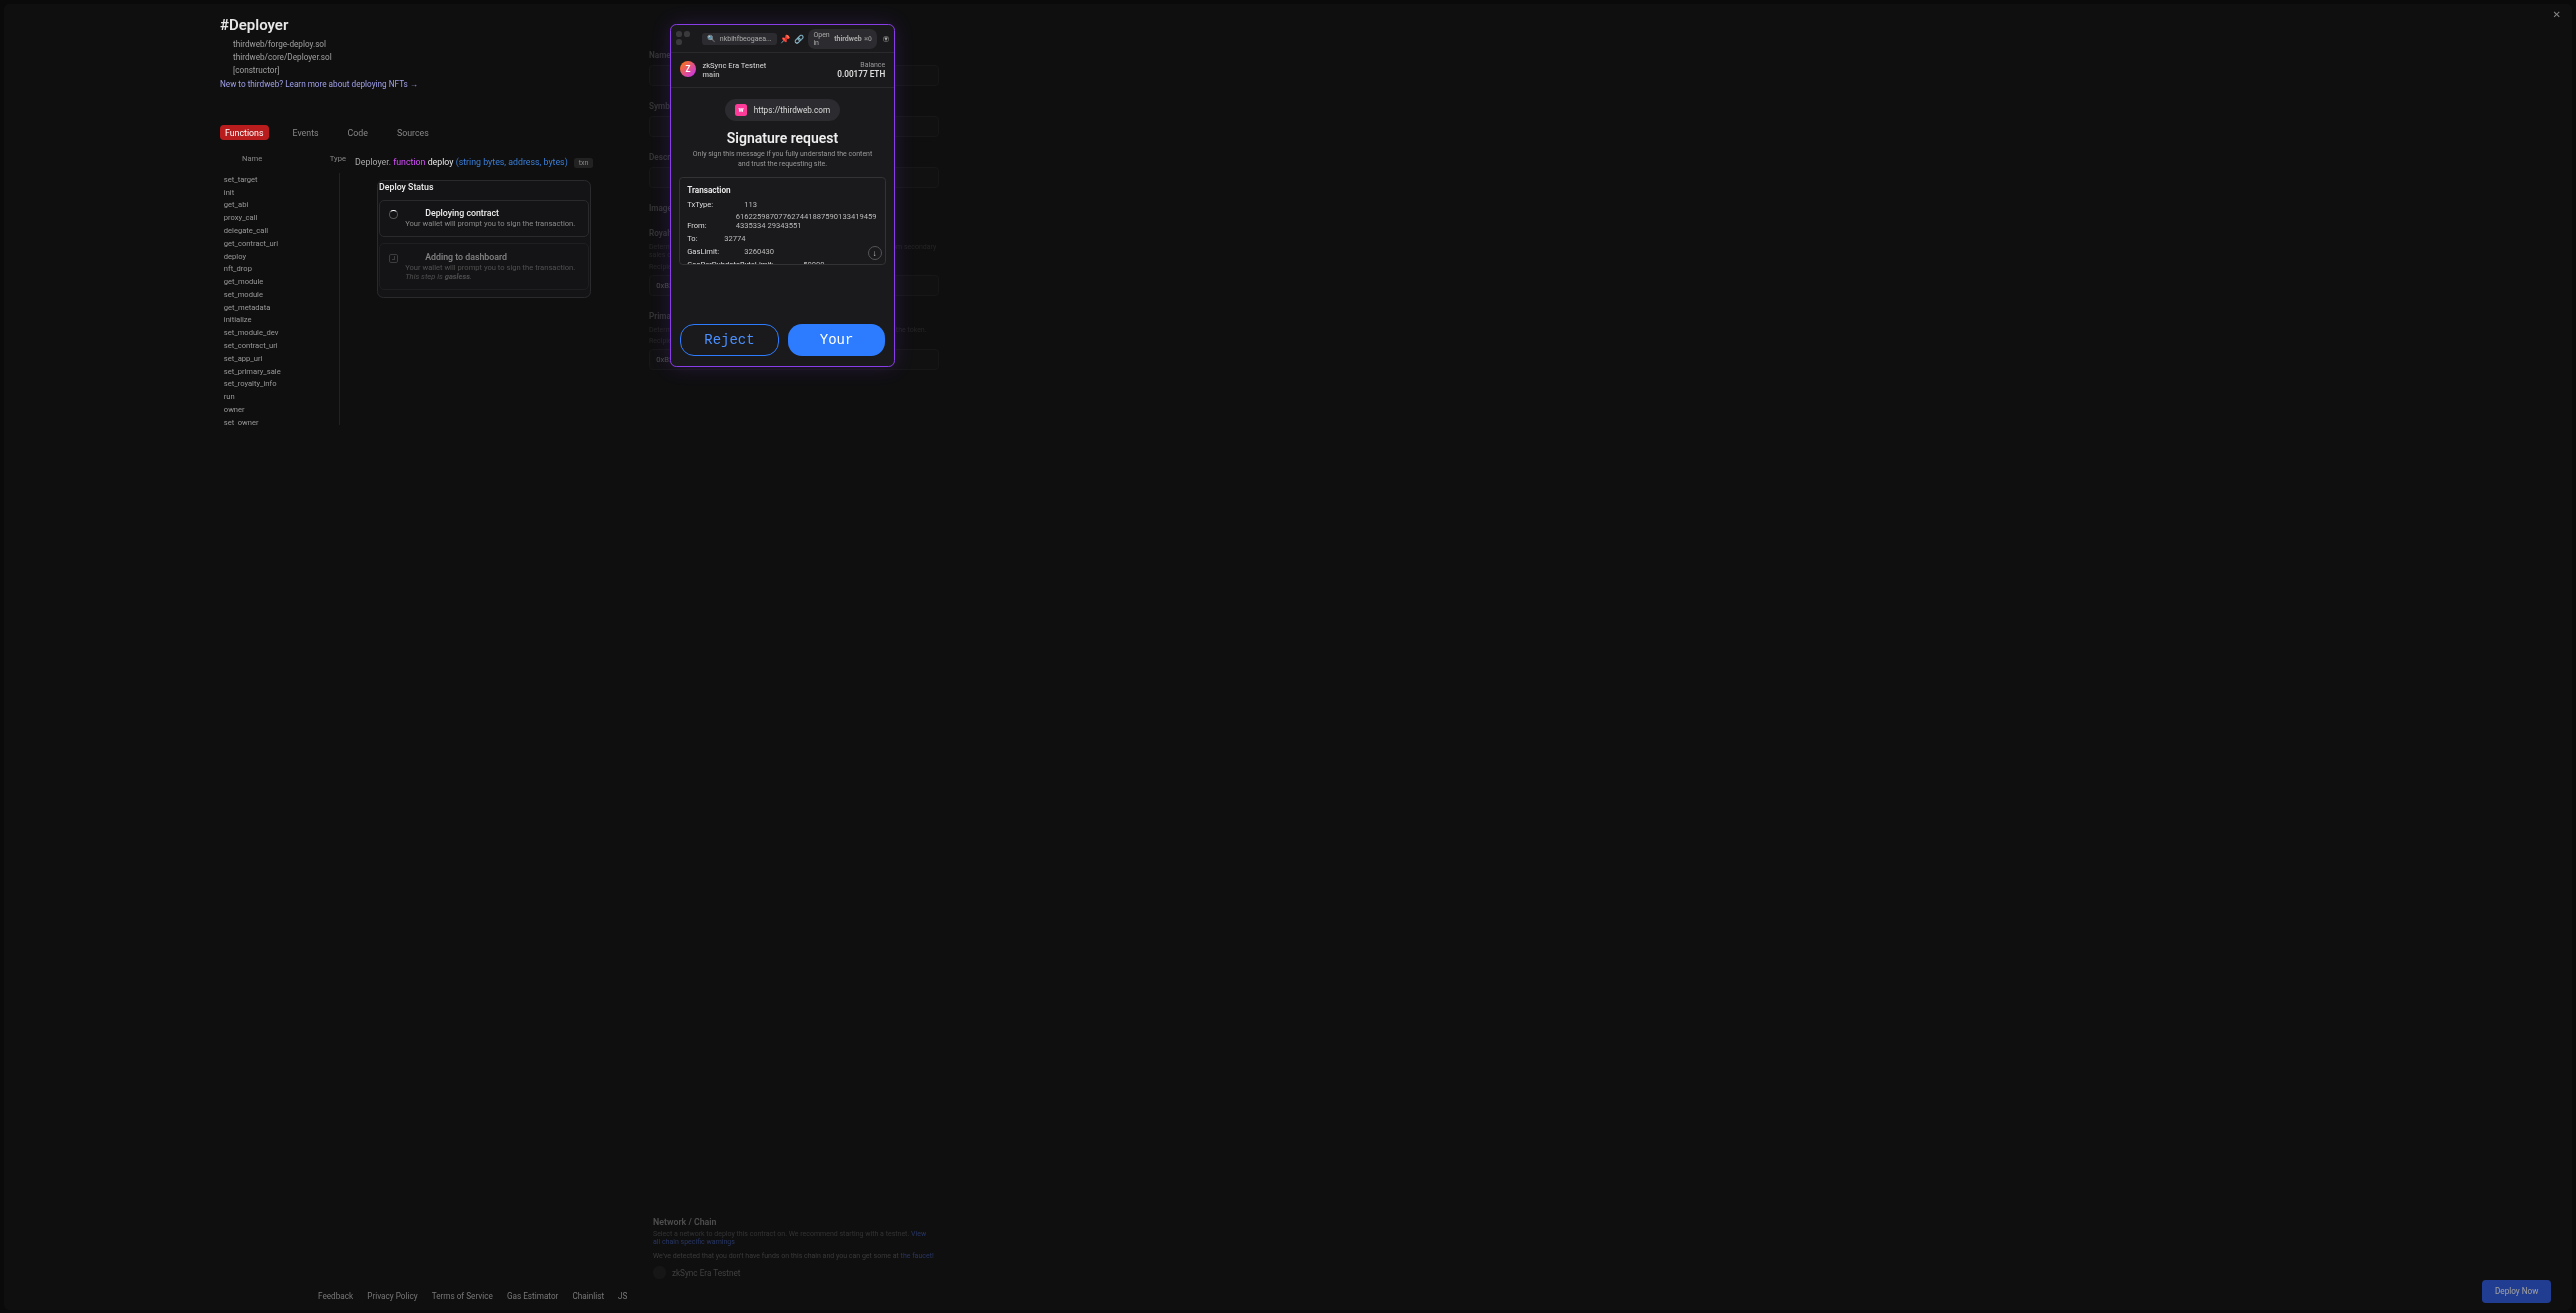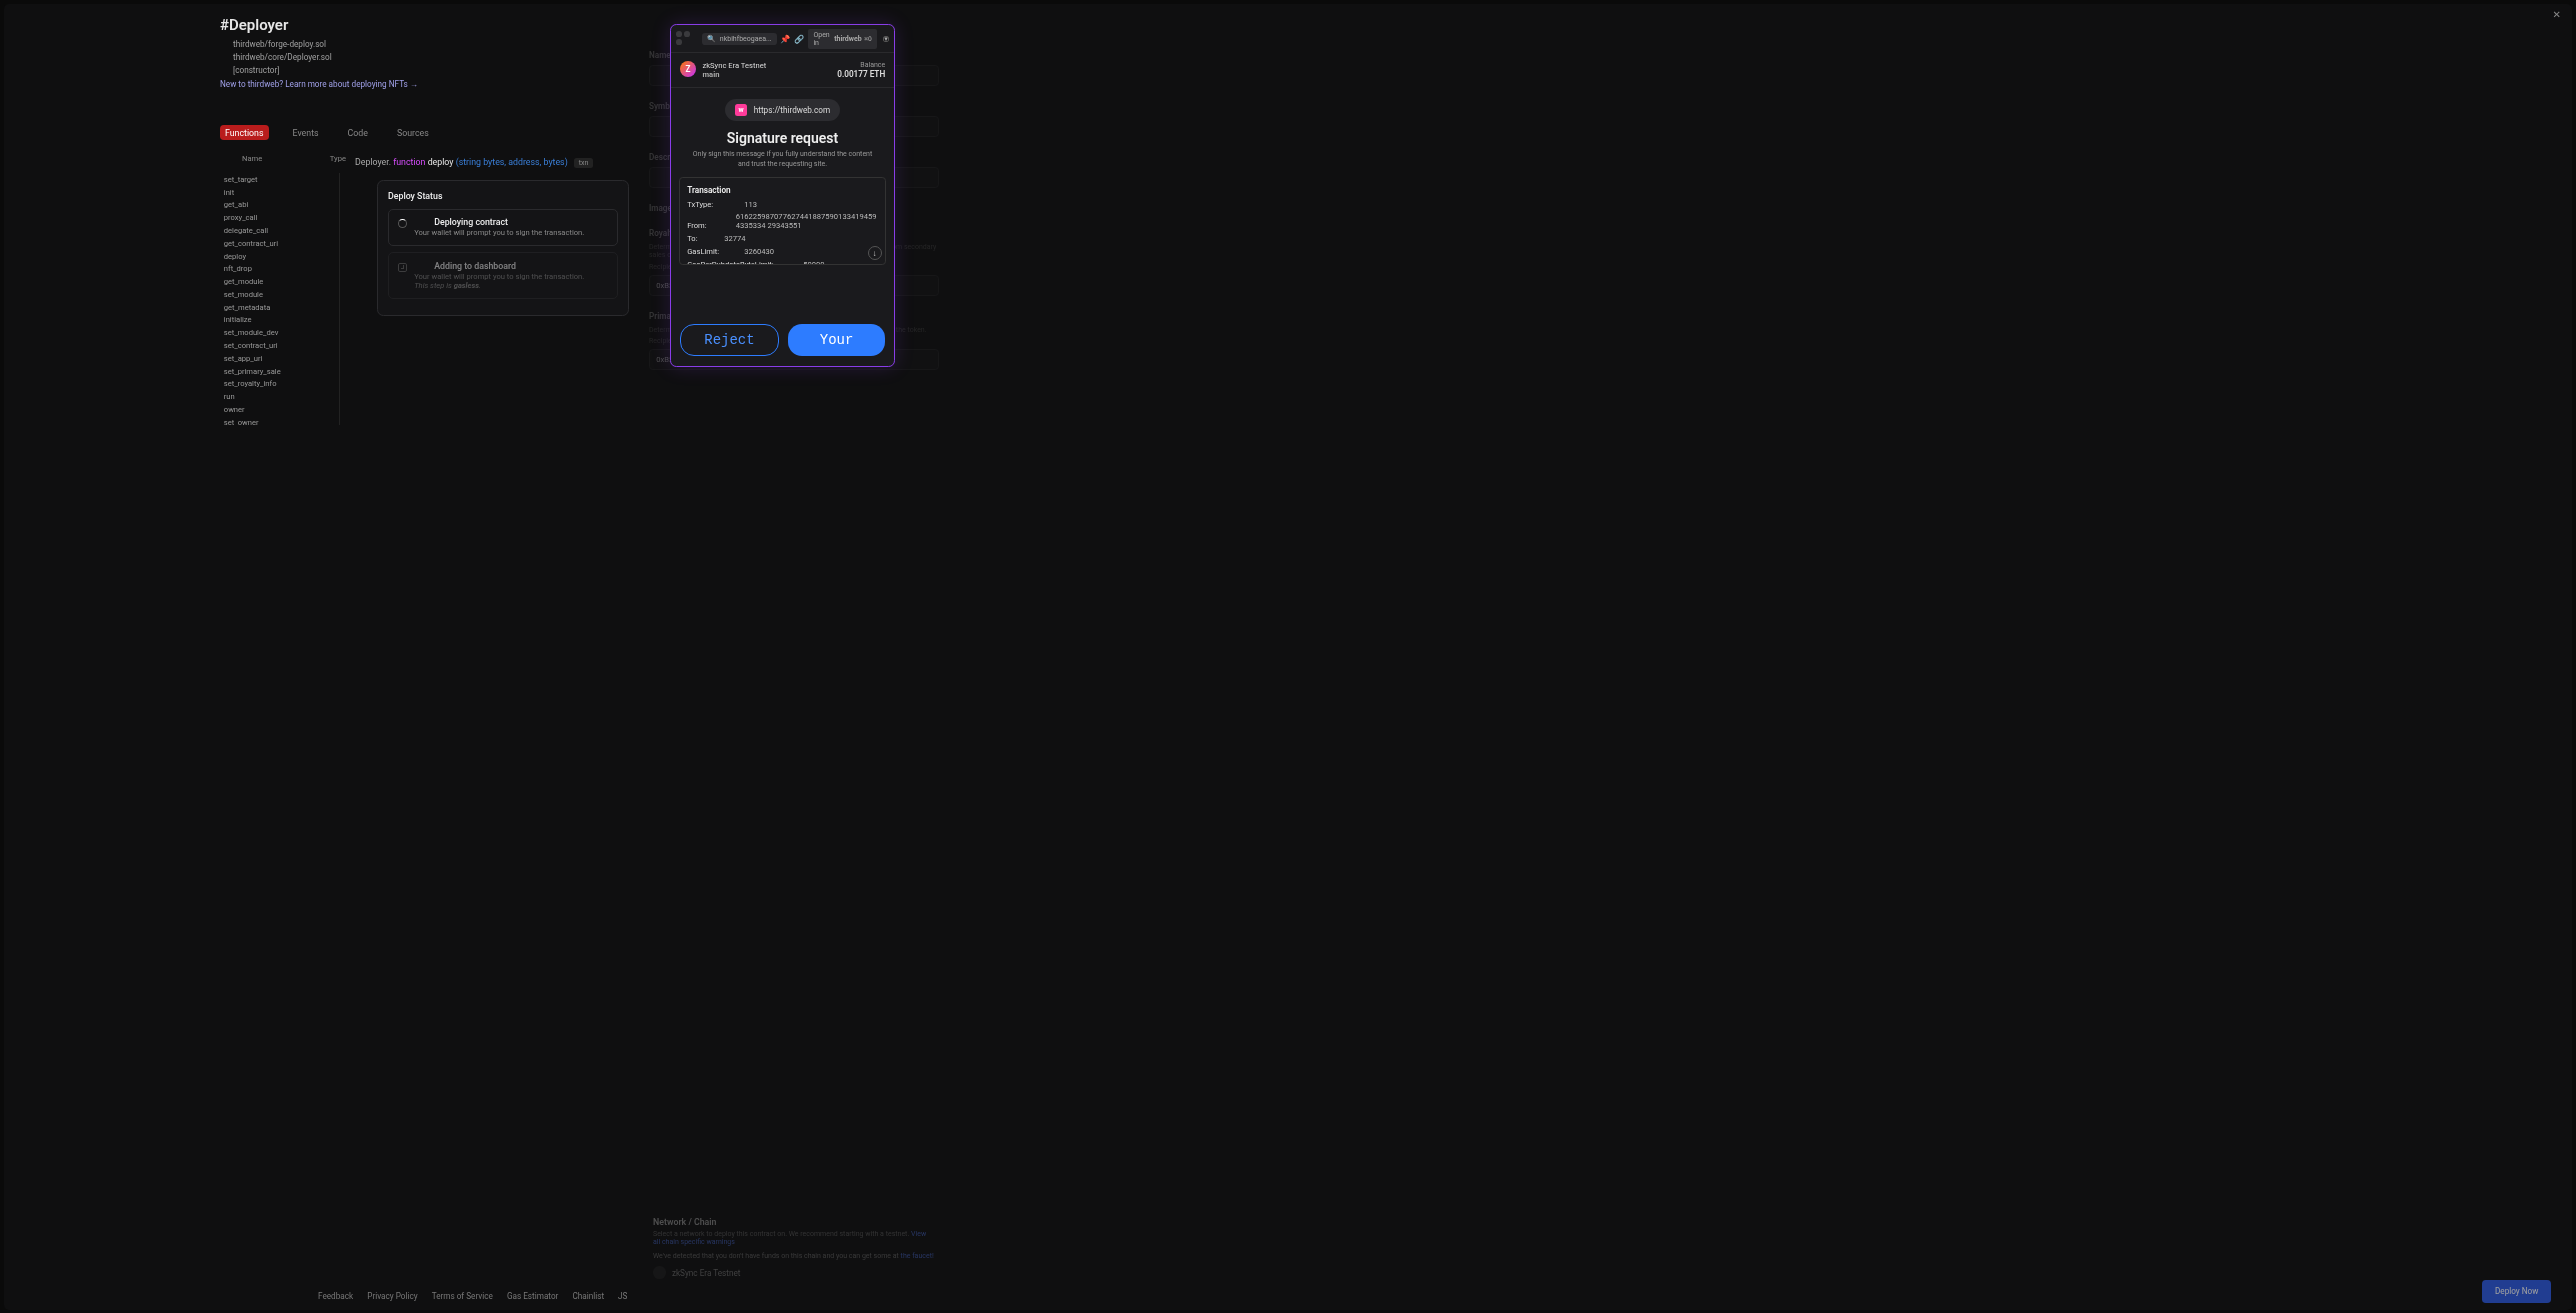--- a/index.html
+++ b/index.html
@@ -66,22 +66,22 @@
       position:absolute; left:355px; top:157px; font-size:8.8px; color:#ccc;
     }
     .deployer-line .label{color:#aaa;}
     .deployer-line .verb{color:#d84eff;}
     .deployer-line .fn{color:#e6e6e6;}
     .deployer-line .type{color:#3a7fd8;}
     .deployer-line .badge{background:#222; border-radius:2.5px; padding:1.3px 5px; font-size:7px; color:#888; margin-left:3.8px;}
 
     
     .modal {
-      position:absolute; left:377px; top:180px; width:252px;
-      background:#141416; border:0.6px solid #2a2a2d; border-radius:6.3px; padding:10px;
+      position:absolute; left:377px; top:180px; width:214px;
+      background:#141416; border:0.6px solid #2a2a2d; border-radius:6.3px; padding:1px;
     }
     .modal h3{ font-size:8.8px; font-weight:500; color:#eee; margin-bottom:7.6px;}
     .step-box {
       border:0.6px solid #2a2a2d; border-radius:5px; padding:7.6px 8.8px; margin-bottom:6.3px; display:flex; gap:7.6px;
     }
     .step-box.dim { opacity:0.5;}
     .spinner { width:8.8px; height:8.8px; border:1.3px solid #555; border-top-color:#fff; border-radius:50%; margin-top:1.9px;}
     .act-icon { width:8.8px; height:8.8px; border:1.3px solid #666; border-radius:1.9px; margin-top:1.9px; position:relative;}
     .act-icon::after{content:'';position:absolute;left:1.9px;top:1.3px;width:2.5px;height:2.5px;border-bottom:1.3px solid #666;border-right:1.3px solid #666;}
     .step-title{font-size:8.8px;color:#eee;font-weight:500;margin-left:20px;}
@@ -107,21 +107,21 @@
     .wallet {
       position:absolute; left:670px; top:24px; width:225px; height:343px;
       background:#1a1a1d; border:1.3px solid #893de8; border-radius:6.3px; display:flex; flex-direction:column;
       box-shadow: 0 0 19px rgba(137,61,232,0.2);
     }
     .wallet-top {
       display:flex; align-items:center; padding:3.8px 5px; gap:3.8px; border-bottom:0.6px solid #2a2a2d; font-size:7px; color:#aaa;
     }
     .dots span{display:inline-block;width:5.7px;height:5.7px;border-radius:50%;background:#3a3a3d;margin-right:2.5px;}
     .wallet-search{background:#2c2c30;border-radius:3.1px;padding:1.9px 5px;flex:1;display:flex;align-items:center;gap:3.8px;max-width:88px;}
-    .wallet-open{background:#2c2c30;border-radius:2px;padding:1.9px 5px;display:flex;align-items:center;gap:2.5px;}
+    .wallet-open{background:#2c2c30;border-radius:7px;padding:1.9px 5px;display:flex;align-items:center;gap:2.5px;}
     .kbd{font-family:monospace;font-size:6.3px;}
     .chev{width:6.3px;height:6.3px;border:0.6px solid #555;border-radius:1.9px;display:flex;align-items:center;justify-content:center;margin-left:2.5px;}
 
     .wallet-header{display:flex;justify-content:space-between;padding:7.6px 8.8px;border-bottom:0.6px solid #2a2a2d;}
     .wallet-header .avt{width:16.4px;height:16.4px;border-radius:50%;background:linear-gradient(135deg,#ff7a00,#c42eff);display:flex;align-items:center;justify-content:center;font-weight:bold;color:#fff;font-size:8.2px;}
     .wh-left{display:flex;gap:6.3px;}
     .wh-left .net{font-size:7.6px;color:#ddd;}
     .wh-left .main{font-size:7.6px;color:#aaa;font-weight:bold;}
     .wh-right{text-align:right;}
     .wh-right .bal-lbl{font-size:7px;color:#999;}

